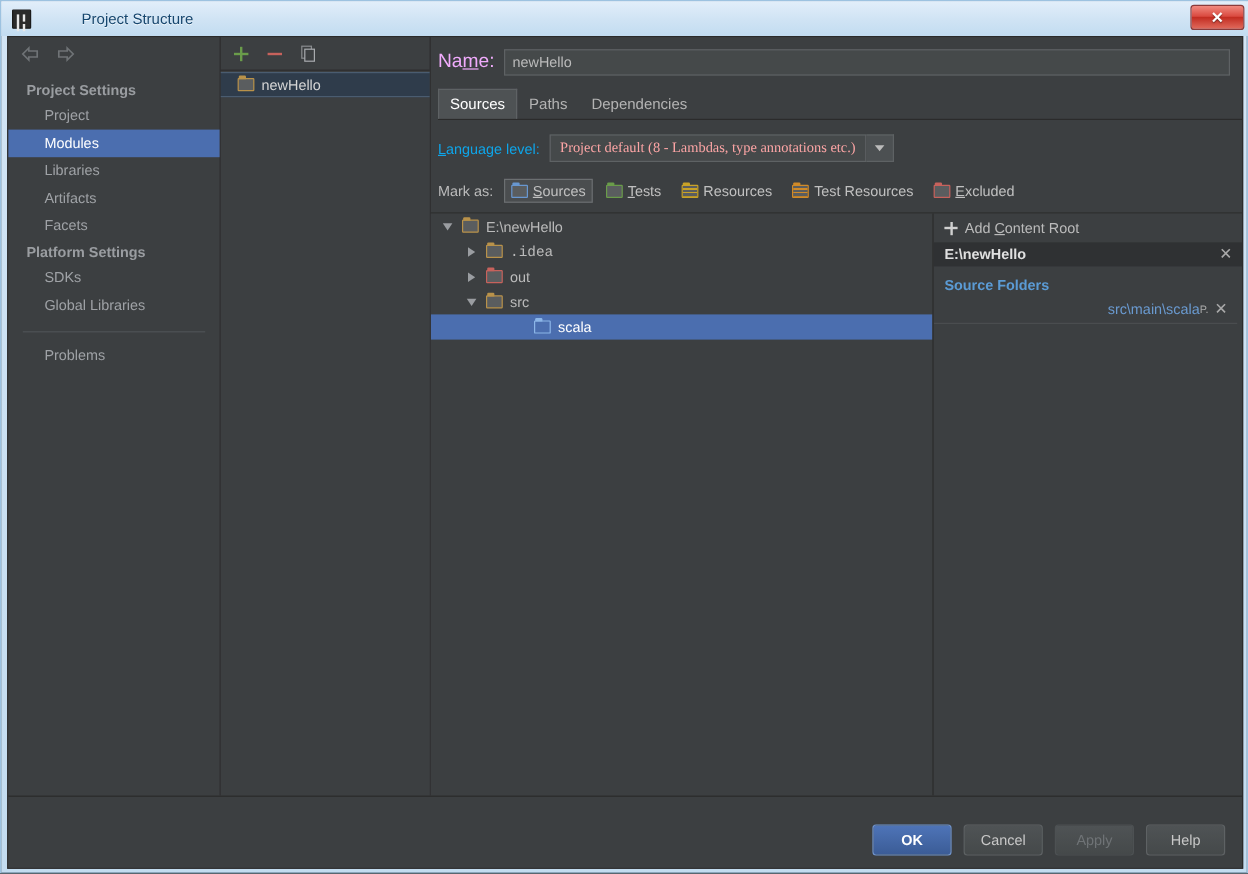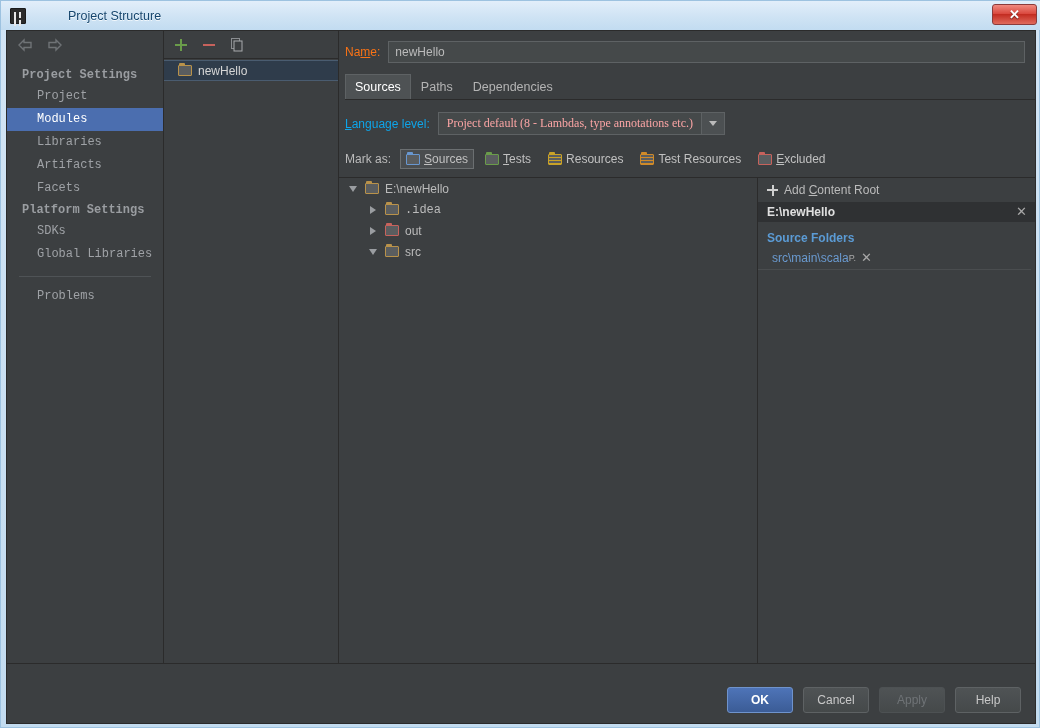--- a/index.html
+++ b/index.html
@@ -65,24 +65,24 @@
     font-size: 12px;
   }
 
   .content {
     position: absolute; left: 0; top: 0; right: 0; bottom: 60px;
     display: flex;
   }
 
   
   .sidebar {
-    width: 157px; flex: none;
+    width: 177px; flex: none;
     background: #3c3f41;
     border-right: 1px solid #2b2b2b;
-    display: flex; flex-direction: column; font-family: Liberation Mono, monospace;
+    display: flex; flex-direction: column;
   }
   .nav-arrows {
     height: 28px; display: flex; align-items: center;
     padding-left: 10px; gap: 12px;
   }
   .arrow {
     width: 17px; height: 14px; position: relative; cursor: default;
   }
   .arrow svg { display: block; }
   .side-list { padding-top: 6px; }
@@ -137,21 +137,21 @@
 
   
   .main {
     flex: 1; display: flex; flex-direction: column;
     background: #3c3f41; min-width: 0;
   }
   .name-row {
     display: flex; align-items: center;
     padding: 10px 10px 0 6px; gap: 8px;
   }
-  .name-label { font-size: 12px; color: #f97316; }
+  .name-label { font-size: 16px; color: #f0abfc; }
   .name-label u { text-decoration: underline; }
   .name-input {
     flex: 1; height: 22px;
     background: #45494a; border: 1px solid #5e6264;
     color: #bbbbbb; font-size: 12px;
     padding: 0 6px;
     font-family: "Liberation Sans", sans-serif;
     outline: none;
   }
 
@@ -298,21 +298,21 @@
   }
   .xbtn {
     font-size: 13px; color: #a9a9a9; cursor: pointer;
     line-height: 12px; font-weight: normal;
   }
   .src-title {
     font-size: 12px; font-weight: bold; color: #5b9bd5;
     padding: 9px 0 4px 9px;
   }
   .src-row {
-    display: flex; align-items: center; justify-content: flex-start;
+    display: flex; align-items: center; justify-content: flex-end;
     padding: 2px 8px 4px 14px;
     border-bottom: 1px solid #4a4d4f;
     margin-right: 4px;
   }
   .src-path { font-size: 12px; color: #6a9ad0; }
   .src-actions { display: flex; align-items: center; gap: 5px; }
   .pico {
     font-size: 9px; color: #a9a9a9; cursor: pointer;
     font-family: "Liberation Sans", sans-serif;
   }
@@ -483,20 +483,24 @@
 
             <div class="tree-row" style="padding-left:26px;">
               <span class="twisty open">
                   <i></i>
                 </span>
               <span class="folder" style="margin-left:4px;"></span>
               <span class="tree-label">src</span>
             </div>
 
 
+            <div class="tree-row selected" style="padding-left:86px;">
+              <span class="folder plain-blue"></span>
+              <span class="tree-label">scala</span>
+            </div>
 
           </div>
 
           <div class="right-pane">
             <div class="add-root">
               <span class="plus-glyph"></span>
               <span>Add <u>C</u>ontent Root</span>
             </div>
 
             <div class="root-header">

